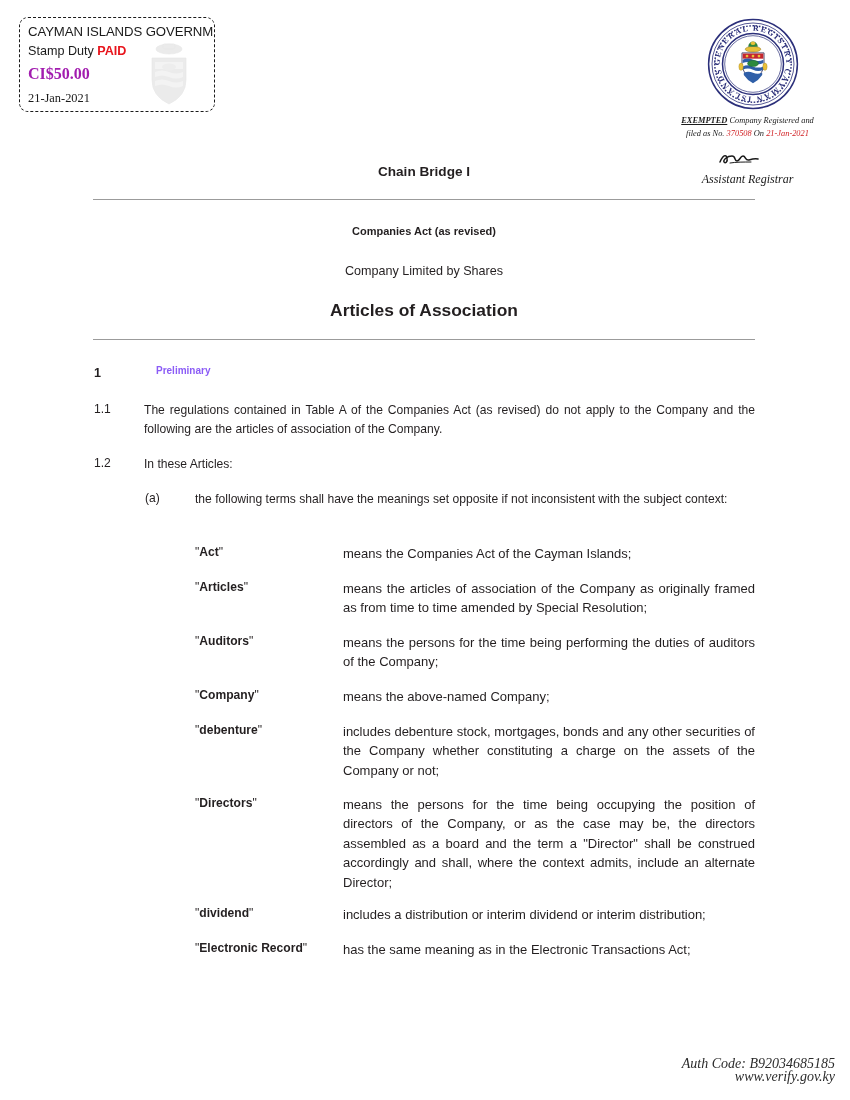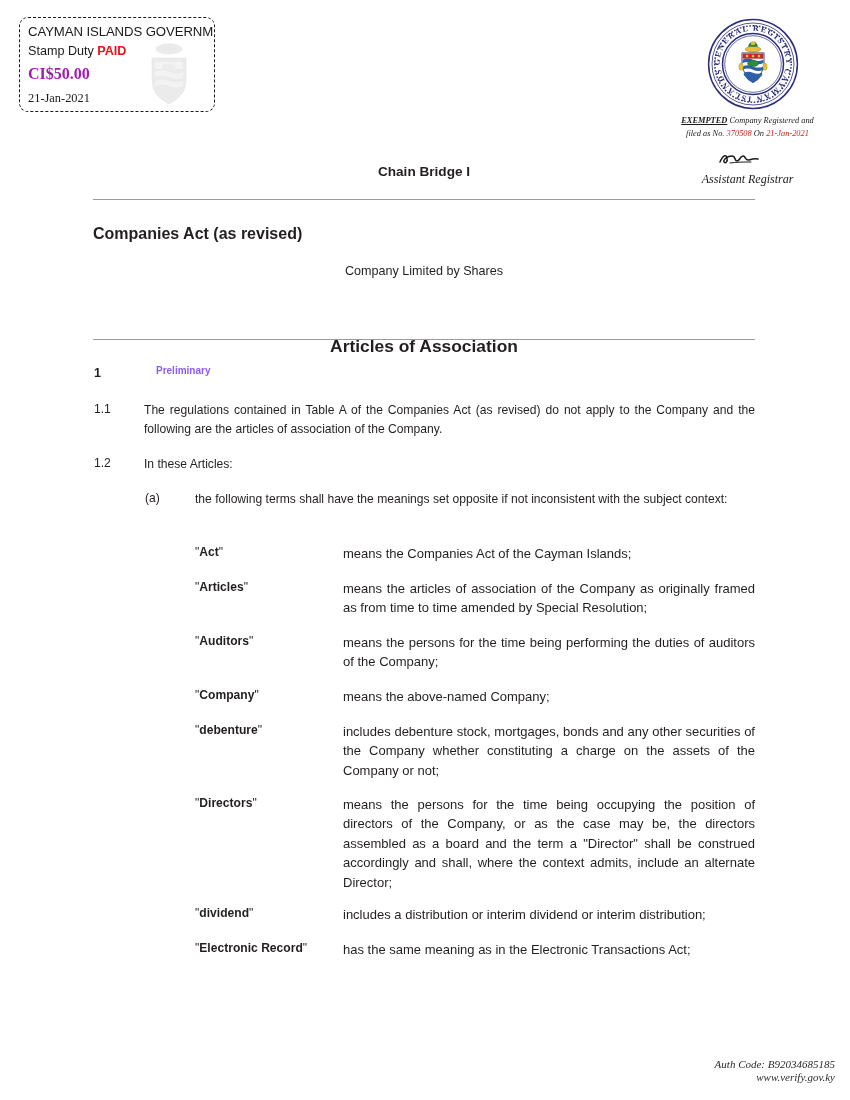--- a/index.html
+++ b/index.html
@@ -147,21 +147,22 @@
     border-top: 1.3px solid #9b9b9b;
   }
   .rule-1 { top: 199px; }
   .rule-2 { top: 339px; }
 
   .title-act {
     position: absolute;
     left: 93px;
     top: 225px;
     width: 662px;
-    font-size: 16px;
+    text-align: center;
+    font-size: 11px;
     font-weight: bold;
     color: #231f20;
   }
   .title-limited {
     position: absolute;
     left: 93px;
     top: 264px;
     width: 662px;
     text-align: center;
     font-size: 12.6px;
@@ -169,21 +170,20 @@
   }
   .title-articles {
     position: absolute;
     left: 93px;
     top: 300px;
     width: 662px;
     text-align: center;
     font-size: 17.4px;
     font-weight: bold;
     color: #231f20;
-    margin-top: 36px;
   }
 
   
   .section-num {
     position: absolute;
     left: 94px;
     font-size: 12.6px;
     font-weight: bold;
     color: #231f20;
   }
@@ -257,21 +257,21 @@
 
   
   .footer {
     position: absolute;
     left: 600px;
     top: 1058px;
     width: 235px;
     text-align: right;
     font-family: "Liberation Serif", serif;
     font-style: italic;
-    font-size: 11px;
+    font-size: 14px;
     line-height: 12.5px;
     color: #2b2b2b;
   }
 </style>
 </head>
 <body>
 
 <div class="stamp-box">
   <div class="stamp-watermark">
     <svg viewBox="0 0 62 68" width="62" height="68" aria-hidden="true">

